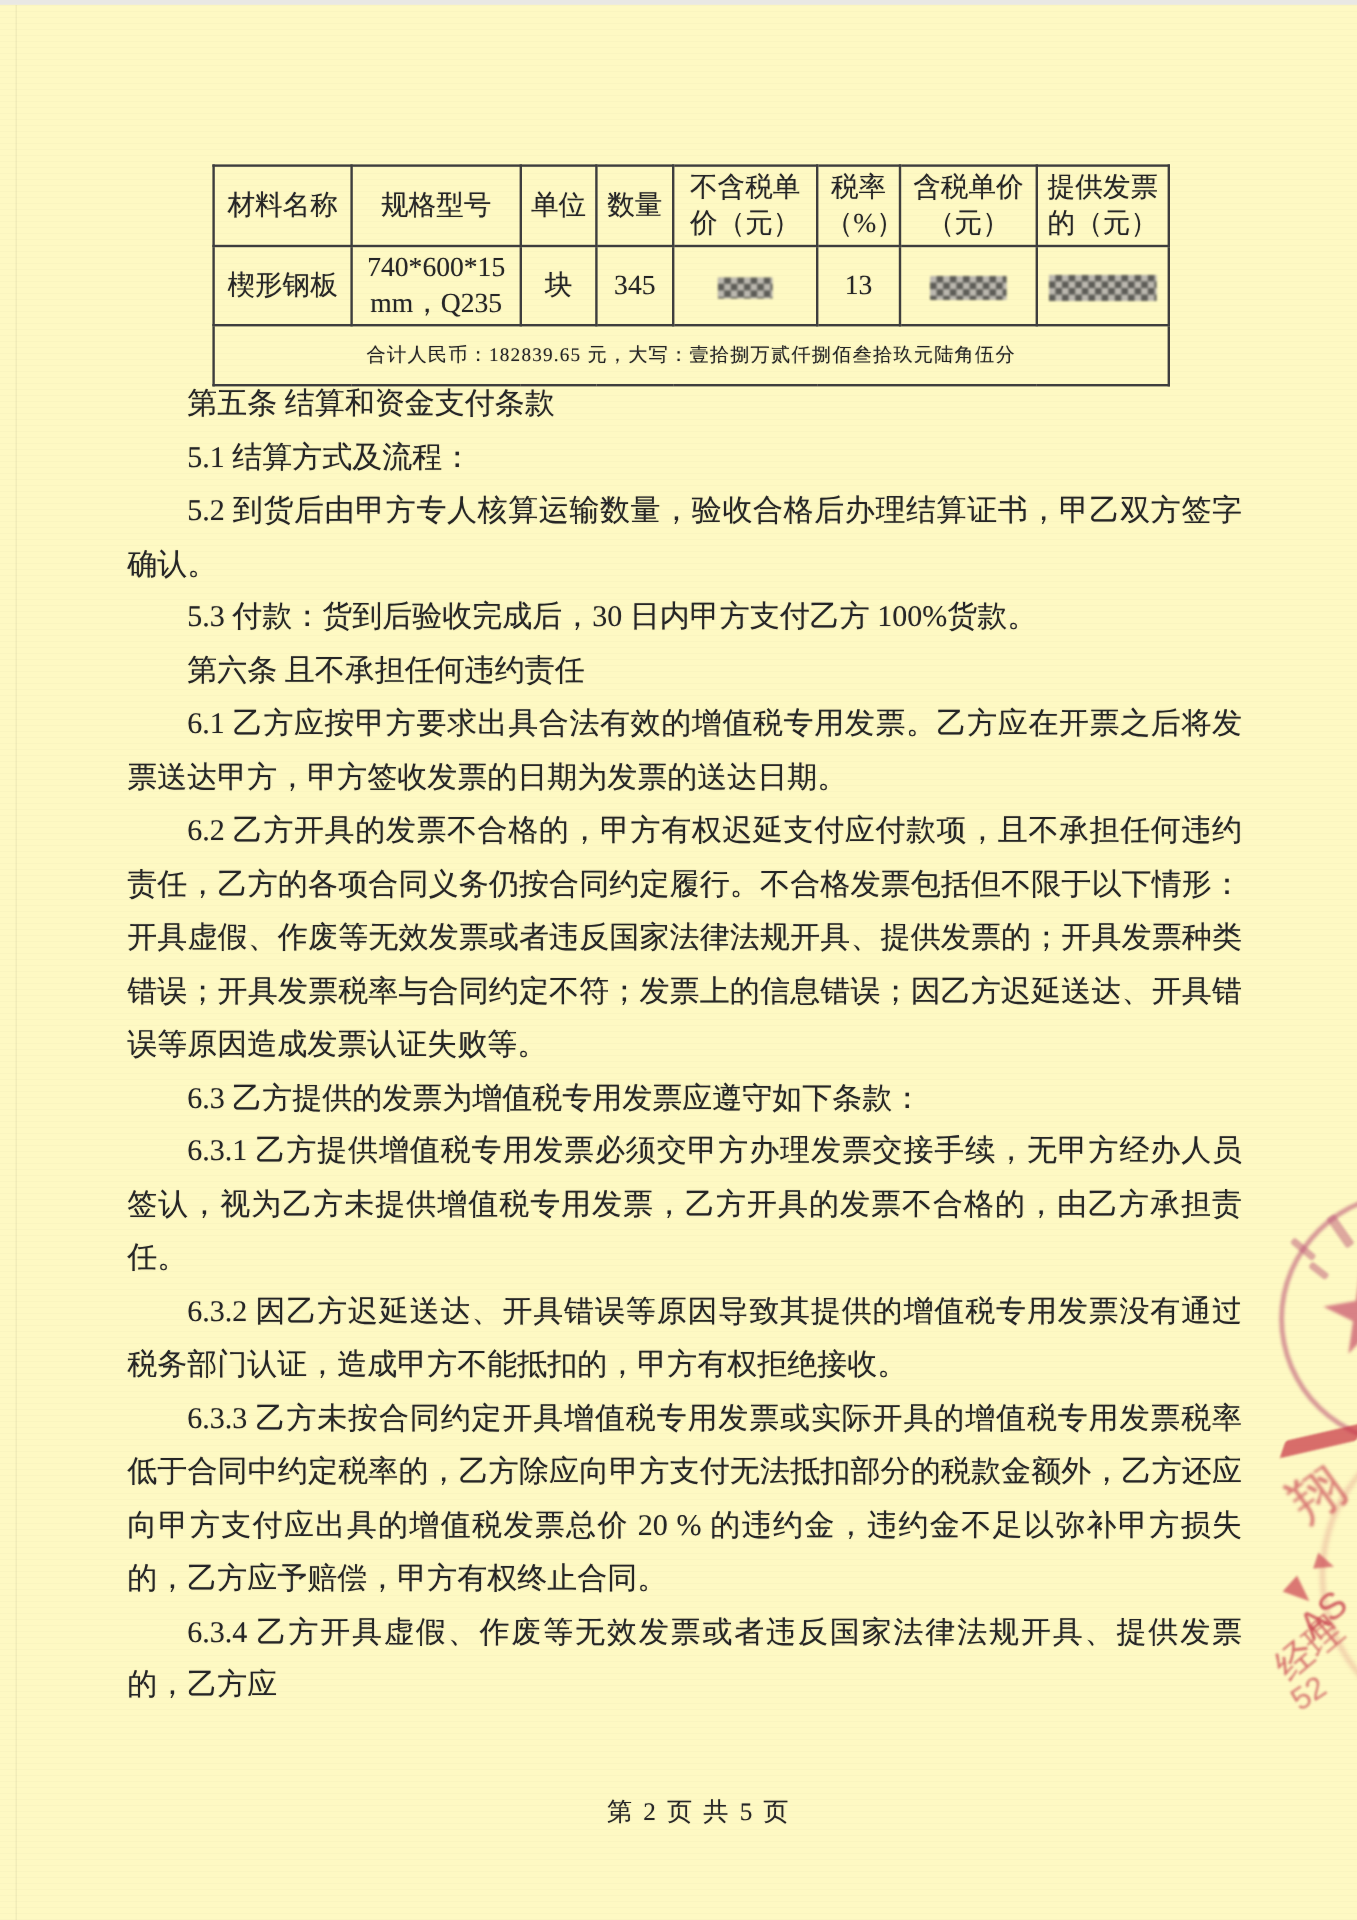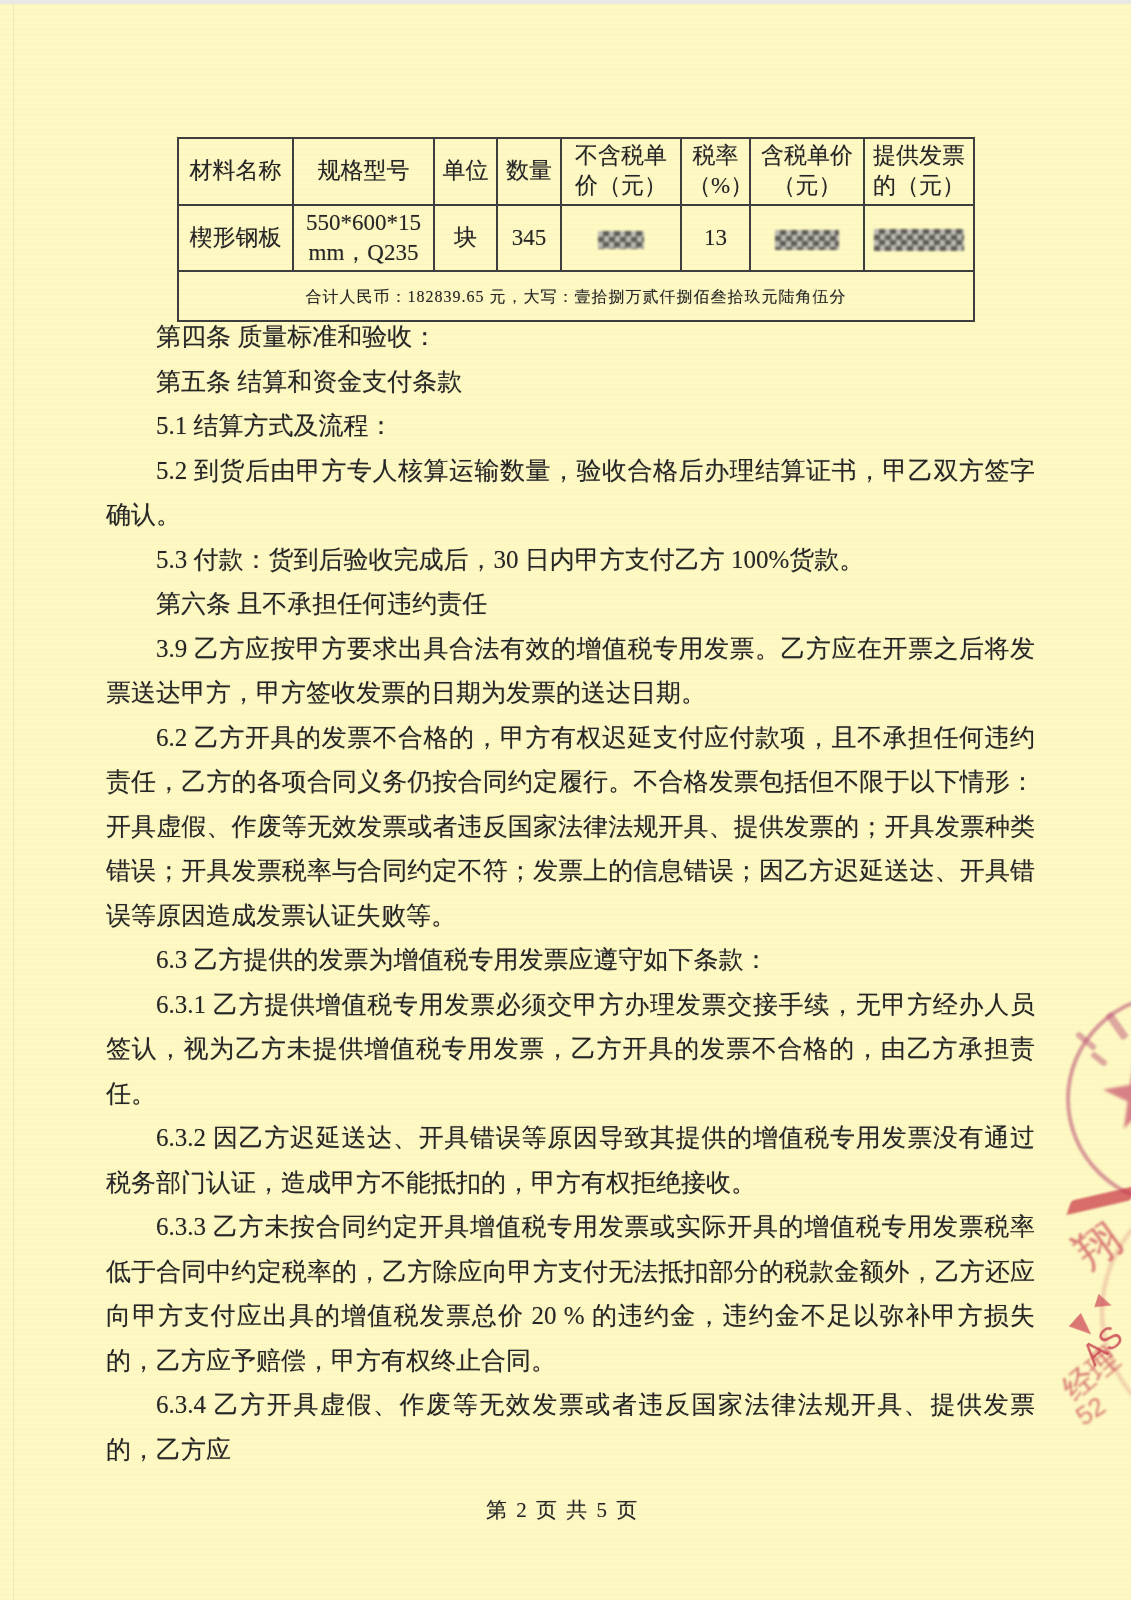--- a/index.html
+++ b/index.html
@@ -48,21 +48,21 @@
   }
   
   .clauses {
     position:absolute; left:106px; top:311px; width:929px;
     font-size:25px; line-height:44.5px;
     text-shadow: 0 0 1px rgba(40,40,40,0.35);
   }
   .clauses p { margin:0; text-indent:2em; text-align:justify; }
   
   .page-footer {
-    position:absolute; left:98px; width:929px; top:1492px;
+    position:absolute; left:118px; width:929px; top:1492px;
     text-align:center; font-size:21px; letter-spacing:2px;
     text-shadow: 0 0 1px rgba(40,40,40,0.35);
   }
   
   .stamp-layer { position:absolute; inset:0; pointer-events:none; }
   .stamp-layer > * { position:absolute; }
   .seal-circle-upper {
     left:1066px; top:988px; width:212px; height:206px;
     border:4px solid rgba(190,88,122,0.6); border-radius:50%;
     filter: blur(1.2px);
@@ -150,48 +150,47 @@
         <th>数量</th>
         <th>不含税单价（元）</th>
         <th>税率（%）</th>
         <th>含税单价（元）</th>
         <th>提供发票的（元）</th>
       </tr>
     </thead>
     <tbody>
       <tr class="row-data">
         <td>楔形钢板</td>
-        <td>550*600*15mm，Q235</td>
+        <td>740*600*15mm，Q235</td>
         <td>块</td>
         <td>345</td>
         <td>
           <span class="mosaic" style="width:46px;height:18px"></span>
         </td>
         <td>13</td>
         <td>
           <span class="mosaic" style="width:64px;height:20px"></span>
         </td>
         <td>
           <span class="mosaic" style="width:90px;height:22px"></span>
         </td>
       </tr>
       <tr class="row-total">
         <td colspan="8">合计人民币：182839.65 元，大写：壹拾捌万贰仟捌佰叁拾玖元陆角伍分</td>
       </tr>
     </tbody>
   </table>
 
   <div class="clauses">
-    <p>第四条 质量标准和验收：</p>
     <p>第五条 结算和资金支付条款</p>
     <p>5.1 结算方式及流程：</p>
     <p>5.2 到货后由甲方专人核算运输数量，验收合格后办理结算证书，甲乙双方签字确认。</p>
     <p>5.3 付款：货到后验收完成后，30 日内甲方支付乙方 100%货款。</p>
     <p>第六条 且不承担任何违约责任</p>
-    <p>3.9 乙方应按甲方要求出具合法有效的增值税专用发票。乙方应在开票之后将发票送达甲方，甲方签收发票的日期为发票的送达日期。</p>
+    <p>6.1 乙方应按甲方要求出具合法有效的增值税专用发票。乙方应在开票之后将发票送达甲方，甲方签收发票的日期为发票的送达日期。</p>
     <p>6.2 乙方开具的发票不合格的，甲方有权迟延支付应付款项，且不承担任何违约责任，乙方的各项合同义务仍按合同约定履行。不合格发票包括但不限于以下情形：开具虚假、作废等无效发票或者违反国家法律法规开具、提供发票的；开具发票种类错误；开具发票税率与合同约定不符；发票上的信息错误；因乙方迟延送达、开具错误等原因造成发票认证失败等。</p>
     <p>6.3 乙方提供的发票为增值税专用发票应遵守如下条款：</p>
     <p>6.3.1 乙方提供增值税专用发票必须交甲方办理发票交接手续，无甲方经办人员签认，视为乙方未提供增值税专用发票，乙方开具的发票不合格的，由乙方承担责任。</p>
     <p>6.3.2 因乙方迟延送达、开具错误等原因导致其提供的增值税专用发票没有通过税务部门认证，造成甲方不能抵扣的，甲方有权拒绝接收。</p>
     <p>6.3.3 乙方未按合同约定开具增值税专用发票或实际开具的增值税专用发票税率低于合同中约定税率的，乙方除应向甲方支付无法抵扣部分的税款金额外，乙方还应向甲方支付应出具的增值税发票总价 20 % 的违约金，违约金不足以弥补甲方损失的，乙方应予赔偿，甲方有权终止合同。</p>
     <p>6.3.4 乙方开具虚假、作废等无效发票或者违反国家法律法规开具、提供发票的，乙方应</p>
   </div>
 
   <div class="page-footer">第 2 页 共 5 页</div>
 

